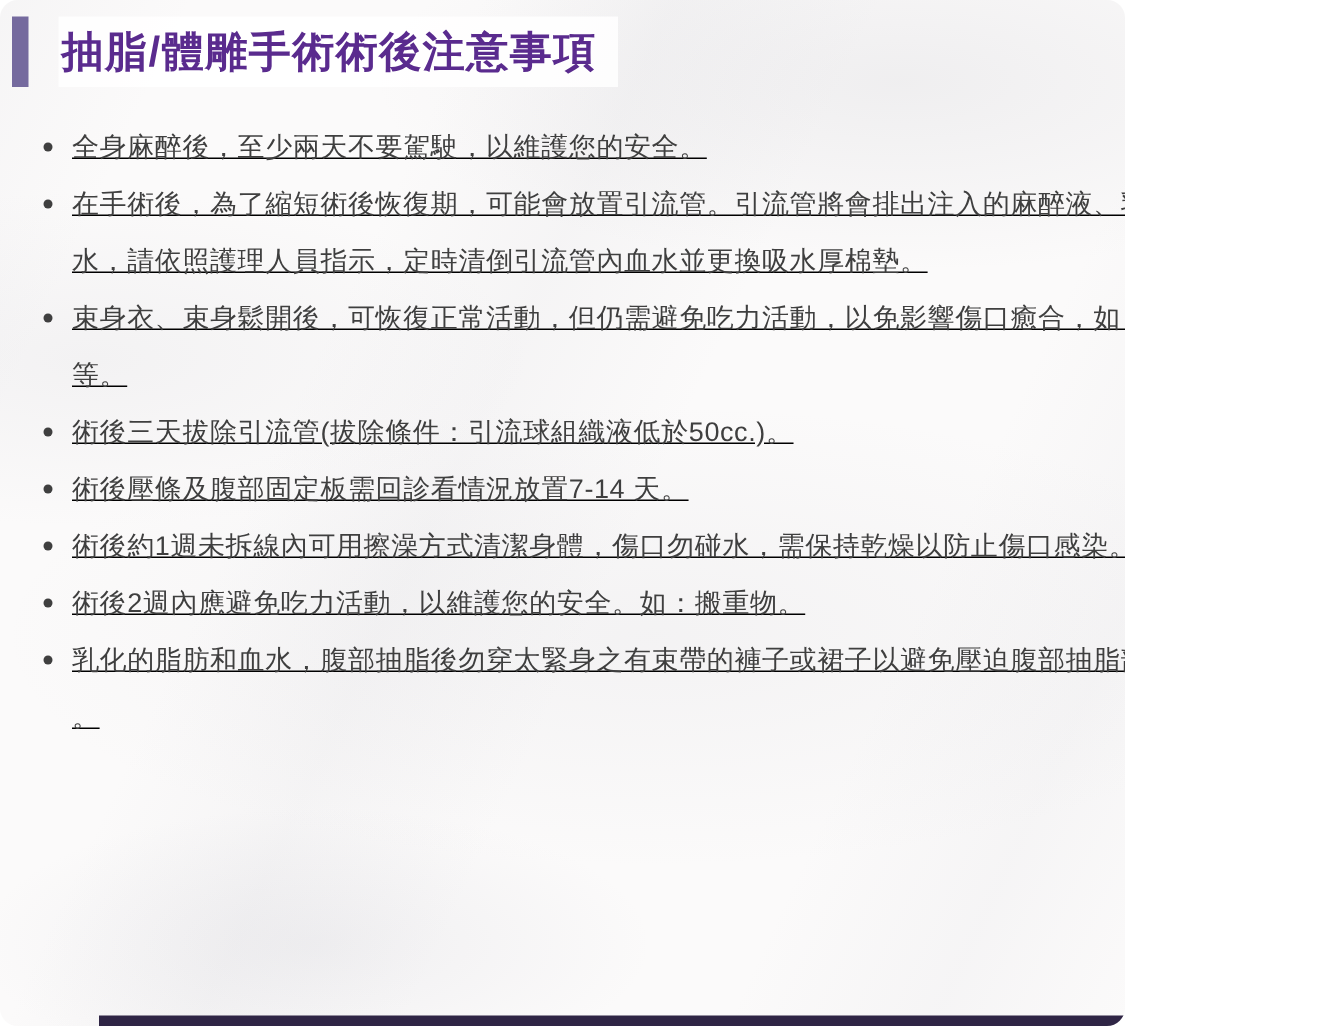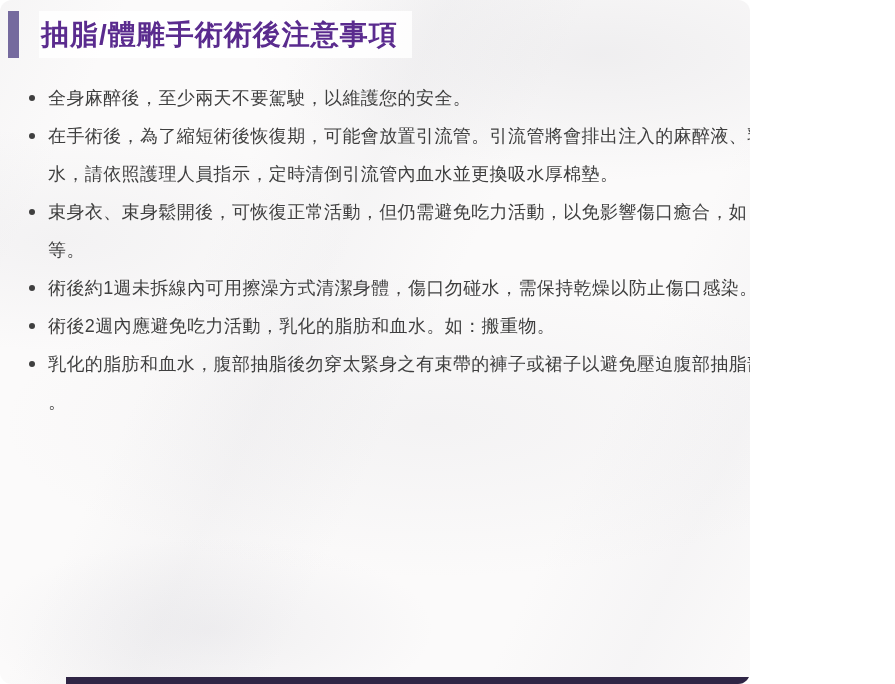--- a/index.html
+++ b/index.html
@@ -48,20 +48,21 @@
     line-height: 47px;
     color: var(--title);
     background: rgba(255,255,255,0.85);
     white-space: nowrap;
   }
   .instruction-list {
     margin: 21px 14px 0 48px;
     padding: 0;
     list-style: none;
     width: 832px;
+    text-decoration: underline;
   }
   .instruction-list li {
     position: relative;
     font-size: 18px;
     line-height: 38px;
     letter-spacing: 0.4px;
     color: var(--body);
   }
   .instruction-list li::before {
     content: "";
@@ -89,20 +90,22 @@
 
   <div class="header">
     <div class="accent-bar"></div>
     <h1 class="page-title">抽脂/體雕手術術後注意事項</h1>
   </div>
 
   <ul class="instruction-list">
       <li>全身麻醉後，至少兩天不要駕駛，以維護您的安全。</li>
       <li>在手術後，為了縮短術後恢復期，可能會放置引流管。引流管將會排出注入的麻醉液、乳化的脂肪和血水，請依照護理人員指示，定時清倒引流管內血水並更換吸水厚棉墊。</li>
       <li>束身衣、束身鬆開後，可恢復正常活動，但仍需避免吃力活動，以免影響傷口癒合，如：舉重、提重物等。</li>
+      <li>術後三天拔除引流管(拔除條件：引流球組織液低於50cc.)。</li>
+      <li>術後壓條及腹部固定板需回診看情況放置7-14 天。</li>
       <li>術後約1週未拆線內可用擦澡方式清潔身體，傷口勿碰水，需保持乾燥以防止傷口感染。</li>
-      <li>術後2週內應避免吃力活動，乳化的脂肪和血水。如：搬重物。</li>
+      <li>術後2週內應避免吃力活動，以維護您的安全。如：搬重物。</li>
       <li>乳化的脂肪和血水，腹部抽脂後勿穿太緊身之有束帶的褲子或裙子以避免壓迫腹部抽脂部位形成勒痕 。</li>
     </ul>
 
   <div class="footer-bar"></div>
 
 </div>
 
 </body></html>

